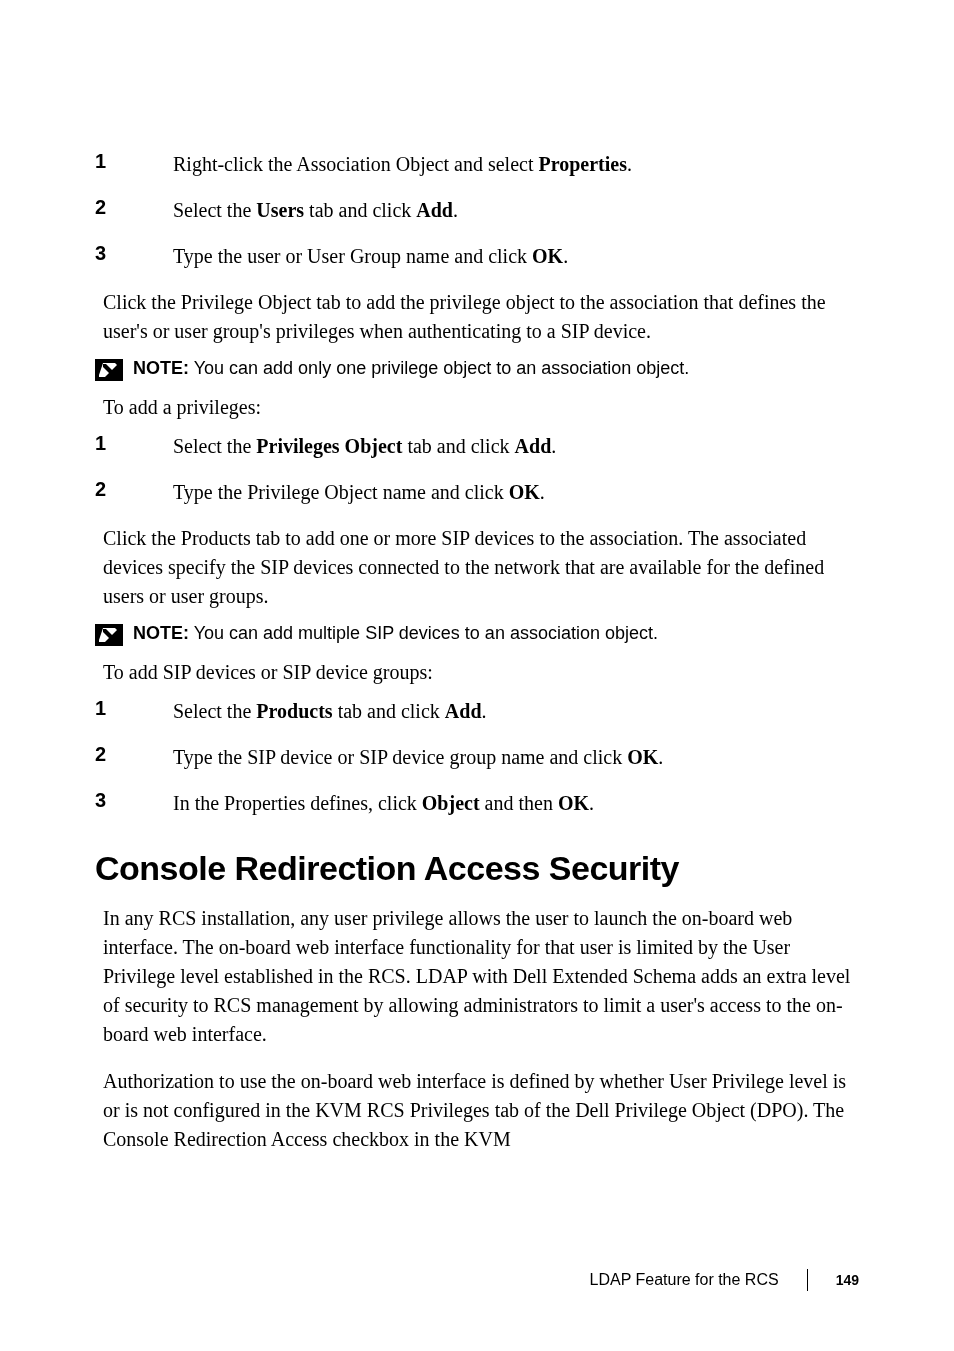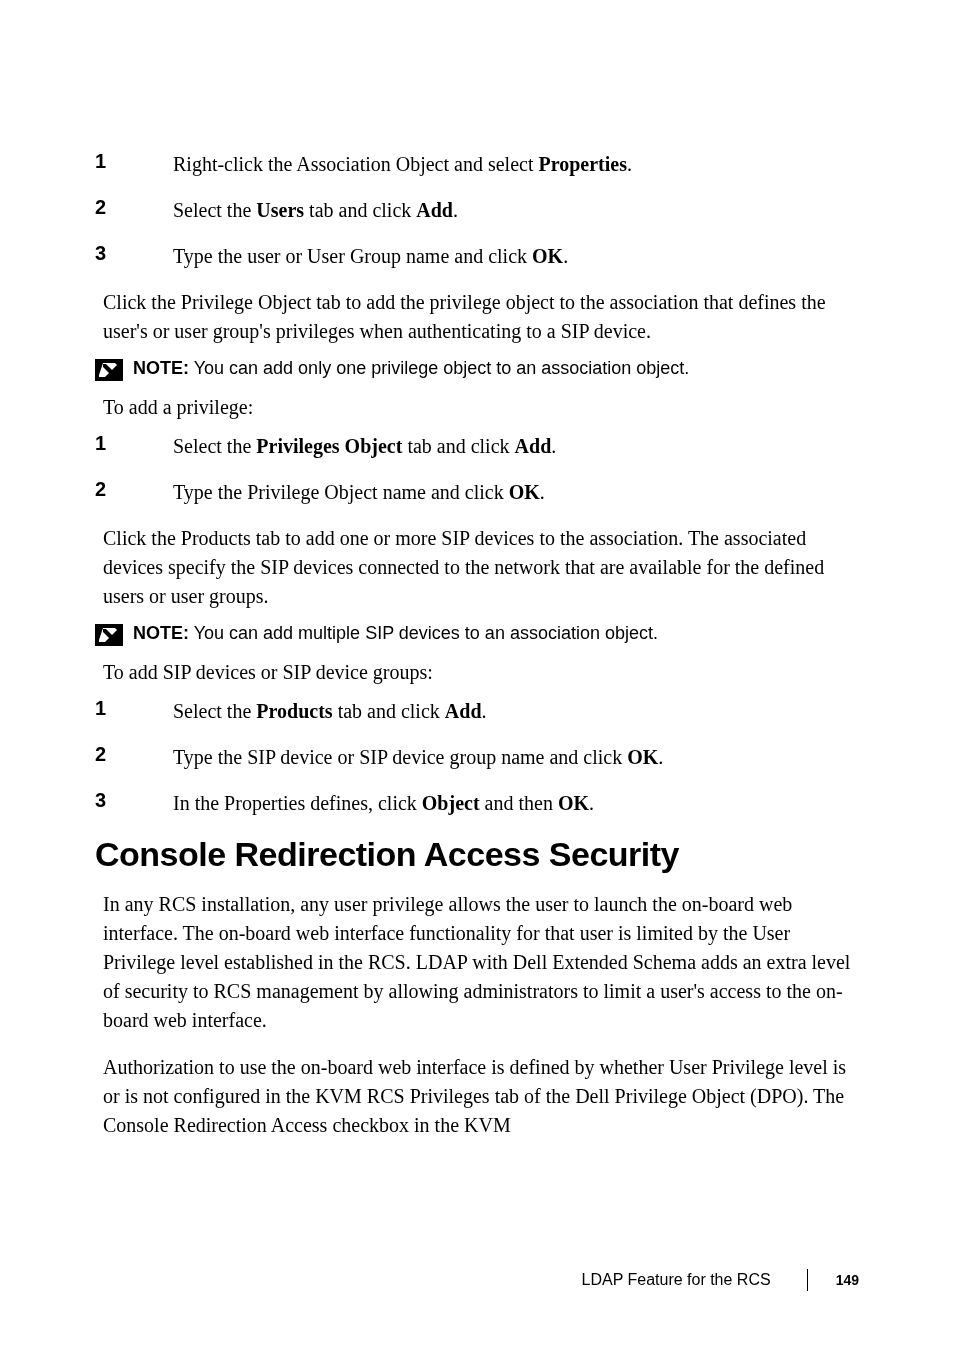--- a/index.html
+++ b/index.html
@@ -56,38 +56,38 @@
       font-size: 18px;
       line-height: 1.4;
     }
     .note-label {
       font-weight: bold;
     }
     .section-heading {
       font-family: Arial, Helvetica, sans-serif;
       font-weight: 900;
       font-size: 34px;
-      margin-top: 18px;
+      margin-top: 32px;
       margin-bottom: 16px;
       letter-spacing: -0.5px;
     }
     .bold {
       font-weight: bold;
     }
     .footer {
       position: absolute;
       bottom: 60px;
       right: 95px;
       font-family: Arial, Helvetica, sans-serif;
       font-size: 16px;
       display: flex;
       align-items: center;
     }
     .footer-text {
-      margin-right: 36px;
+      margin-right: 28px;
     }
     .footer-divider {
       border-left: 1px solid #000;
       height: 22px;
       margin-right: 28px;
     }
     .footer-page {
       font-weight: bold;
       font-size: 14px;
     }
@@ -124,21 +124,21 @@
     <polygon points="0,0 28,0 28,22 0,22" fill="#000"></polygon>
     <polygon points="4,16 8,4 20,4 22,6 10,18 4,18" fill="#fff"></polygon>
     <polygon points="8,5 11,5 21,15 18,18 8,8" fill="#000"></polygon>
     <polygon points="6,14 9,11 12,14 9,17" fill="#fff"></polygon>
   </svg>
   <span class="note-text">
     <span class="note-label">NOTE:</span><span> You can add only one privilege object to an association object.</span>
   </span>
 </div>
 
-<p class="body-para">To add a privilege:</p>
+<p class="body-para">To add a privileges:</p>
 
 <div class="ordered-item">
   <span class="item-number">1</span>
   <span class="item-text">
     <span>Select the </span><span class="bold">Privileges Object</span><span> tab and click </span><span class="bold">Add</span><span>.</span>
   </span>
 </div>
 <div class="ordered-item">
   <span class="item-number">2</span>
   <span class="item-text">

